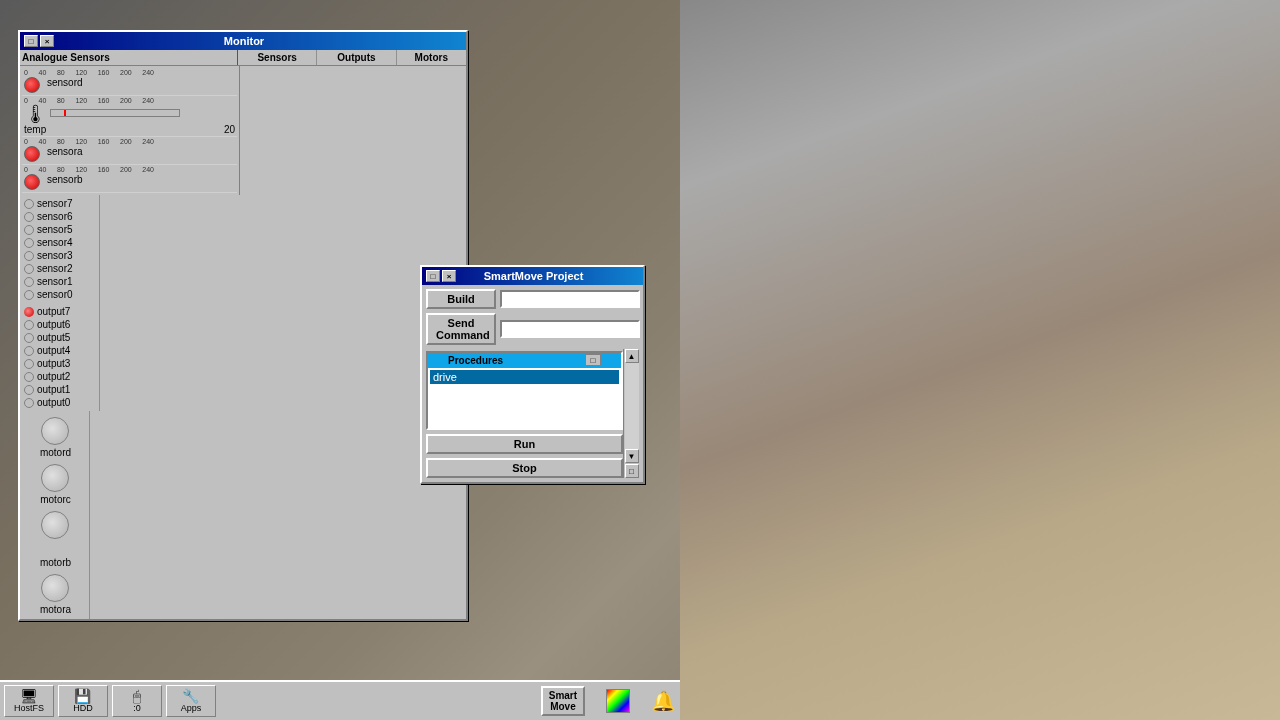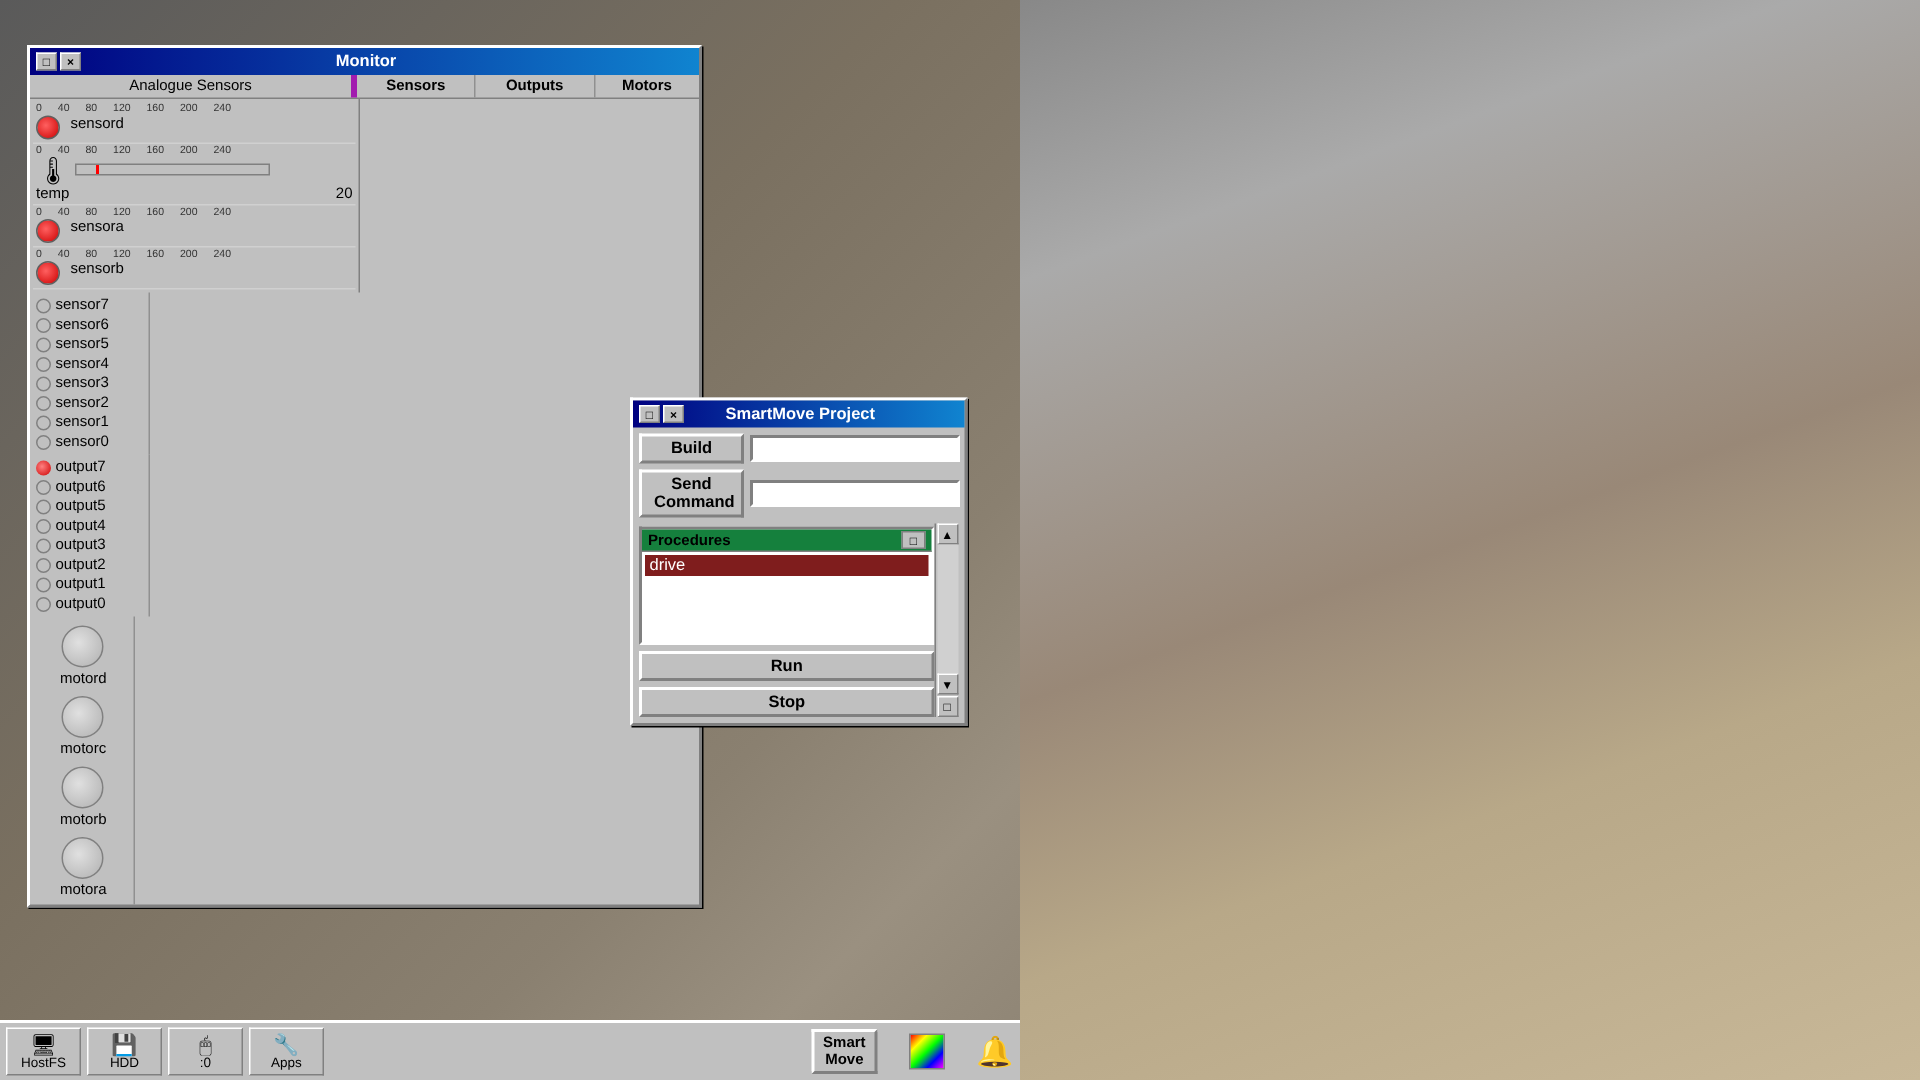--- a/index.html
+++ b/index.html
@@ -185,38 +185,38 @@
     }
 
     .procedures-panel {
       border: 2px solid;
       border-color: #808080 #ffffff #ffffff #808080;
       background: #ffffff;
       margin-top: 2px;
     }
 
     .procedures-header {
-      background: #15803d;
+      background: #0ea5e9;
       border-bottom: 1px solid #808080;
       font-size: 10px;
       font-weight: bold;
-      padding: 1px 4px;
+      padding: 1px 20px;
       display: flex;
       justify-content: space-between;
       align-items: center;
     }
 
     .procedures-list {
       min-height: 60px;
       padding: 2px;
       font-size: 11px;
     }
 
     .procedure-item {
-      background: #7f1d1d;
+      background: #0369a1;
       color: #ffffff;
       padding: 1px 3px;
       font-size: 11px;
     }
 
     .scrollbar-v {
       width: 16px;
       background: #c0c0c0;
       border-left: 1px solid #808080;
       display: flex;
@@ -359,21 +359,21 @@
   <div class="win95-titlebar">
     <div class="titlebar-buttons">
       <div class="titlebar-btn">□</div>
       <div class="titlebar-btn">×</div>
     </div>
     <span>Monitor</span>
     <span style="width:28px"></span>
   </div>
 
   <div style="display:flex; border-bottom: 1px solid #808080;">
-    <div style="width:220px; text-align:center; font-weight:normal; font-size:10px; padding:2px; border-right:4px solid #a21caf;">Analogue Sensors</div>
+    <div style="width:220px; text-align:left; font-weight:bold; font-size:10px; padding:2px; border-right:1px solid #a21caf;">Analogue Sensors</div>
     <div style="width:80px; text-align:center; font-weight:bold; font-size:10px; padding:2px; border-right:1px solid #909090;">Sensors</div>
     <div style="width:80px; text-align:center; font-weight:bold; font-size:10px; padding:2px; border-right:1px solid #909090;">Outputs</div>
     <div style="width:70px; text-align:center; font-weight:bold; font-size:10px; padding:2px;">Motors</div>
   </div>
   <div class="monitor-content">
 
     <div class="analogue-sensors">
 
       <div class="analogue-sensor-block">
         <div class="gauge-scale-row">
@@ -518,21 +518,21 @@
 
     <div class="motors-col">
       <div style="display:flex; flex-direction:column; align-items:center; padding:2px;">
         <div class="motor-circle"></div>
         <span class="motor-label">motord</span>
       </div>
       <div style="display:flex; flex-direction:column; align-items:center; padding:2px;">
         <div class="motor-circle"></div>
         <span class="motor-label">motorc</span>
       </div>
-      <div style="display:flex; flex-direction:column; align-items:center; padding:2px;">
+      <div style="display:flex; flex-direction:column; align-items:center; padding:2px;gap:16px;">
         <div class="motor-circle"></div>
         <span class="motor-label">motorb</span>
       </div>
       <div style="display:flex; flex-direction:column; align-items:center; padding:2px;">
         <div class="motor-circle"></div>
         <span class="motor-label">motora</span>
       </div>
     </div>
   </div>
 </div>

